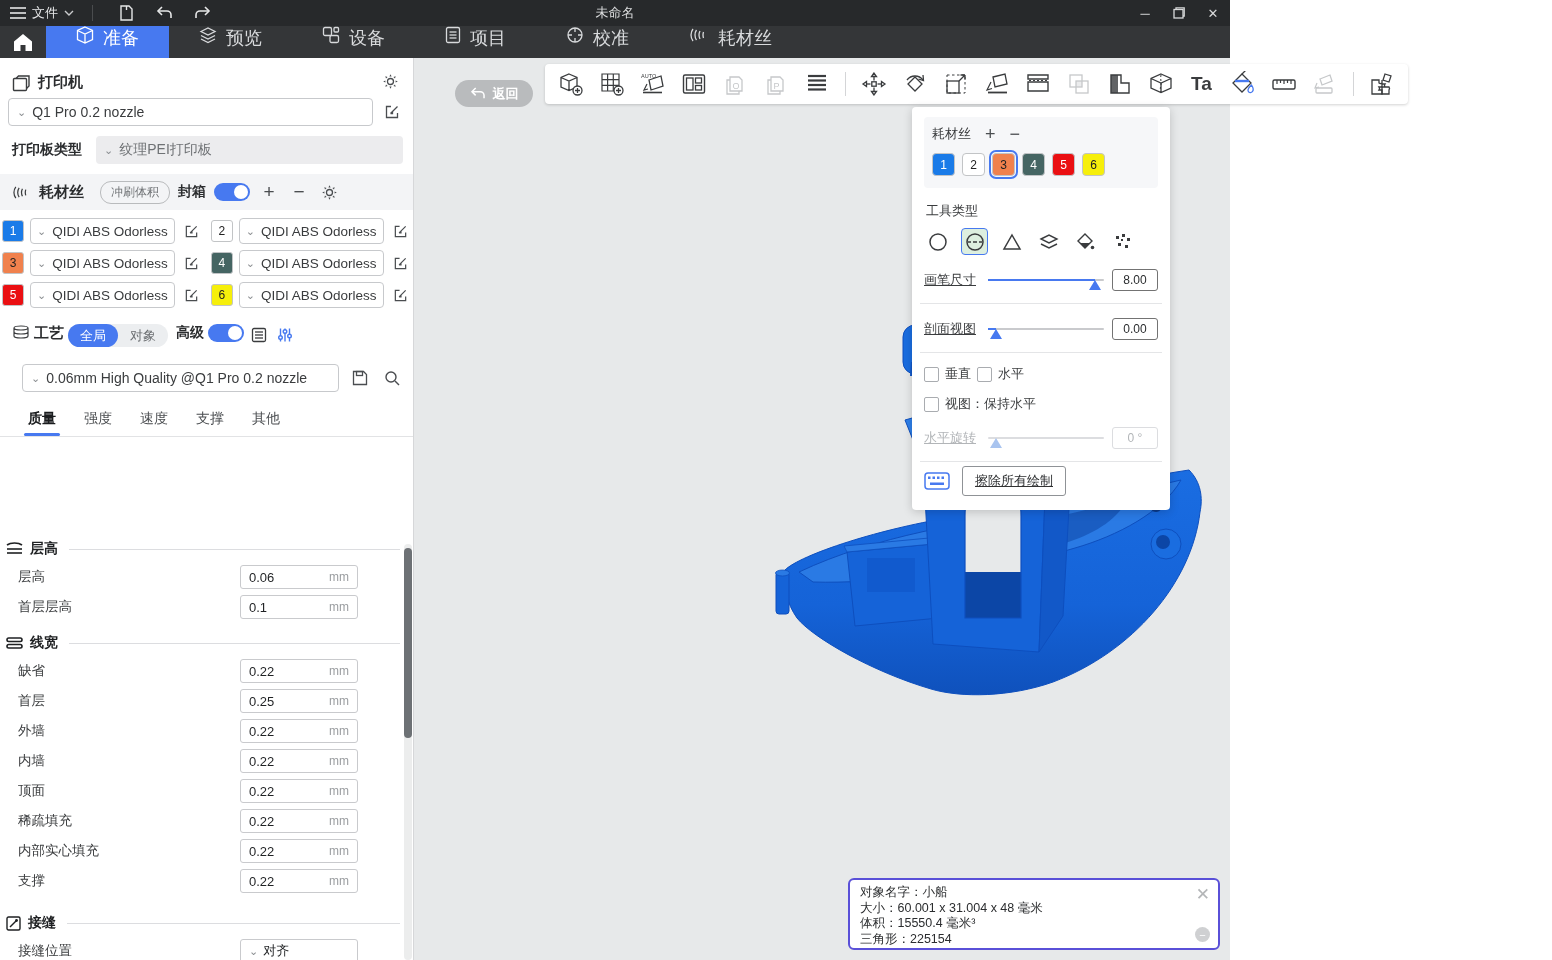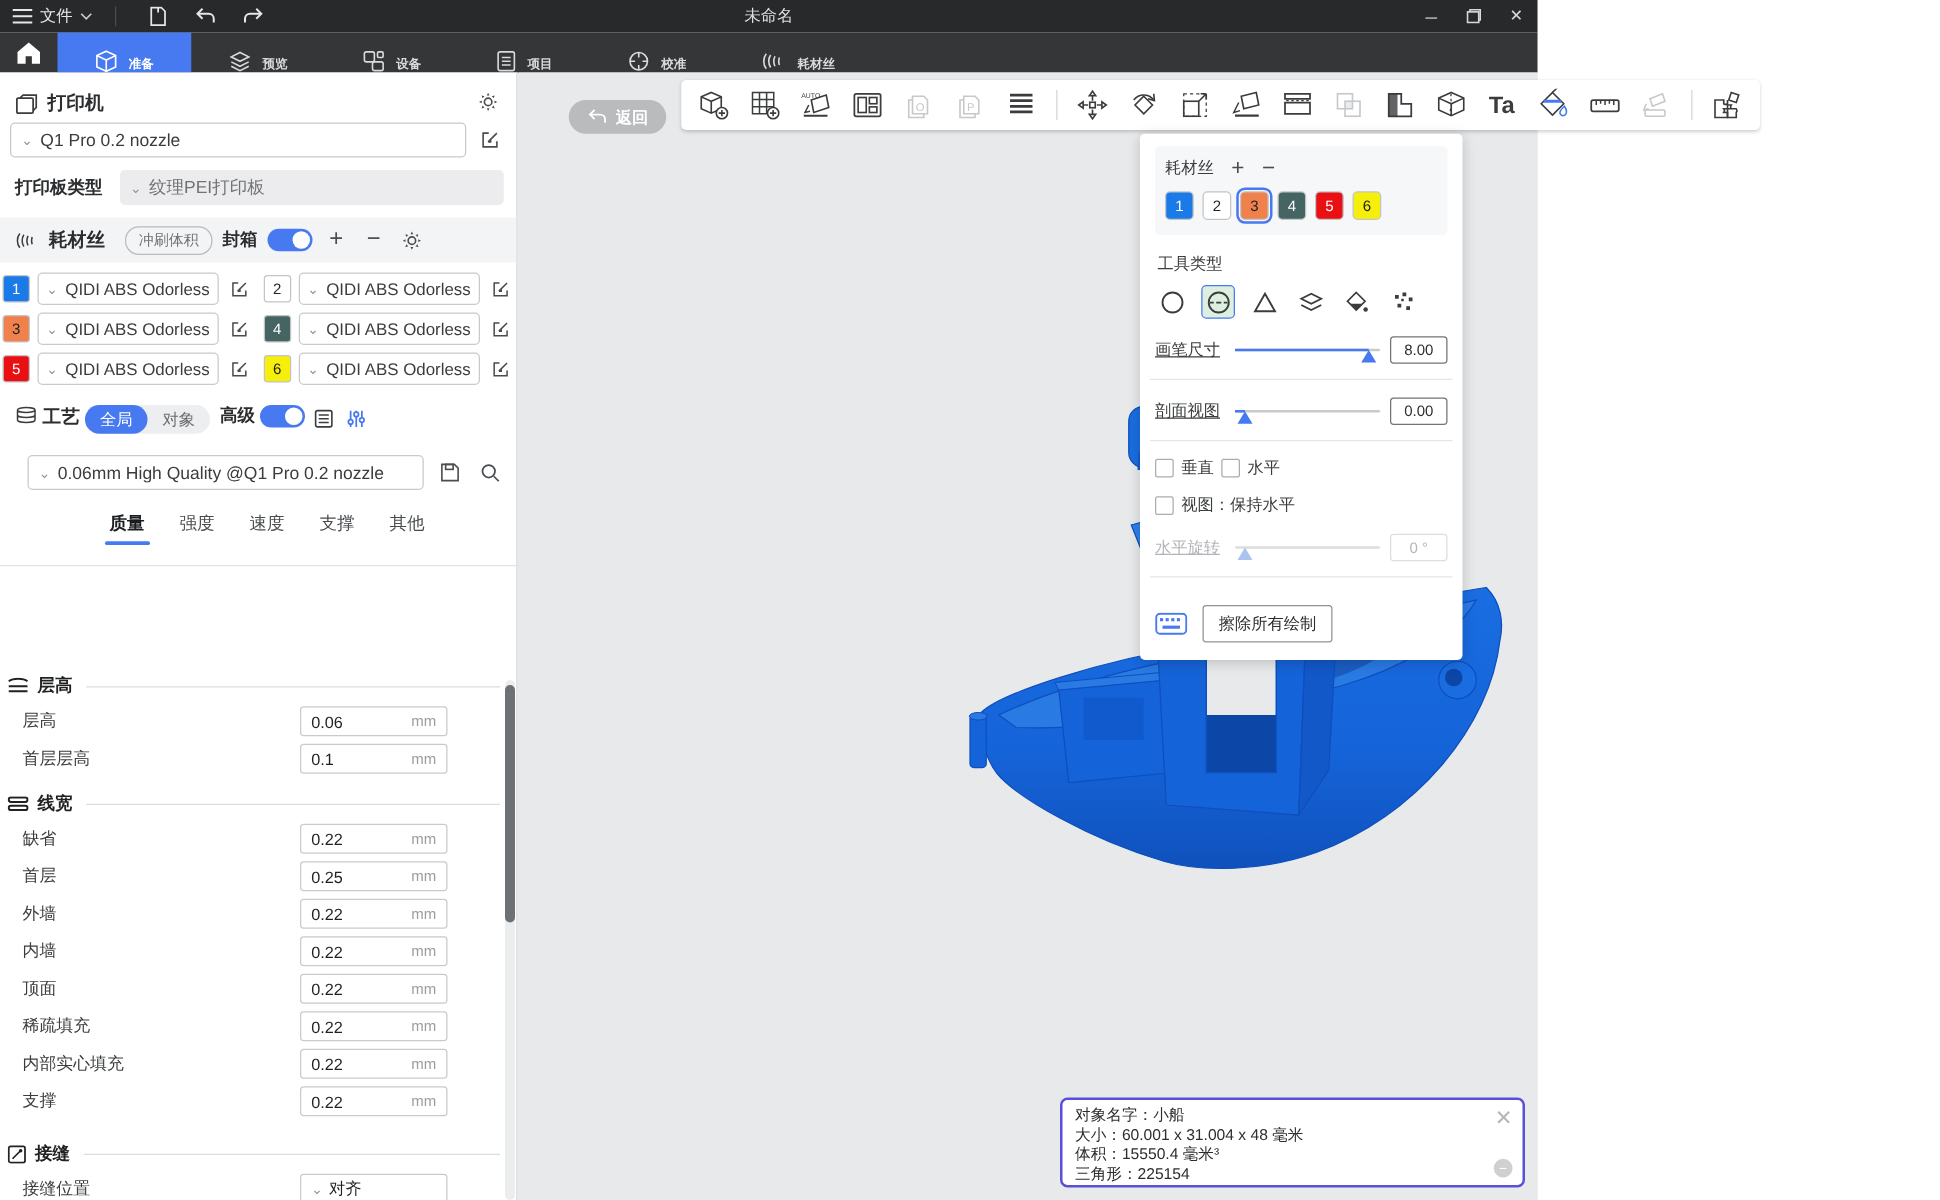--- a/index.html
+++ b/index.html
@@ -13,21 +13,21 @@
   .menu-file { display:flex; align-items:center; gap:6px; cursor:pointer; }
   .tb-sep { width:1px; height:16px; background:#4a4c4e; margin:0 10px; }
   .tb-ico { width:30px; height:22px; display:flex; align-items:center; justify-content:center; cursor:pointer; }
   .tb-title { position:absolute; left:0; right:0; text-align:center; font-size:13px; color:#dddedf; pointer-events:none; }
   .win-ctrls { margin-left:auto; display:flex; }
   .win-btn { width:34px; height:26px; display:flex; align-items:center; justify-content:center; color:#d8d9da; cursor:pointer; font-size:13px; }
 
   
   #tabbar { position:absolute; left:0; top:26px; width:100%; height:32px; background:#343638; display:flex; align-items:center; }
   .home-btn { width:46px; height:32px; display:flex; align-items:center; justify-content:center; cursor:pointer; }
-  .main-tab { height:32px; display:flex; align-items:flex-end; gap:9px; padding:0 30px; color:#d8dadc; font-size:10px; cursor:pointer;font-weight:bold; }
+  .main-tab { height:32px; display:flex; align-items:flex-start; gap:9px; padding:0 30px; color:#d8dadc; font-size:18px; cursor:pointer; }
   .main-tab.active { background:#4779f0; color:#fff; }
   .tab-actions { margin-left:auto; display:flex; gap:10px; padding-right:12px; }
   .split-btn { display:flex; gap:2px; }
   .sb-chev { width:28px; height:24px; background:#4779f0; border-radius:12px 0 0 12px; display:flex; align-items:center; justify-content:center; color:#fff; cursor:pointer; }
   .sb-main { height:24px; padding:0 18px; border-radius:0 12px 12px 0; display:flex; align-items:center; font-size:13px; font-weight:bold; cursor:pointer; }
   .sb-main.blue { background:#4779f0; color:#fff; }
   .sb-main.gray { background:#55585c; color:#9da1a5; }
 
   
   #leftpanel { position:absolute; left:0; top:58px; width:414px; height:902px; background:#fff; border-right:1px solid #d6d7d9; }
@@ -50,21 +50,21 @@
   .fil-item { display:flex; align-items:center; gap:6px; }
   .fil-swatch { width:22px; height:22px; border-radius:3px; border:1px solid #c2c4c6; display:flex; align-items:center; justify-content:center; font-size:12px; cursor:pointer; flex:none; }
   .fil-item .select { flex:1; height:26px; font-size:13.5px; padding:0 6px; min-width:0; white-space:nowrap; overflow:hidden; }
   .proc-head { display:flex; gap:4px; height:36px; padding:0 12px; font-size:15px; font-weight:bold; color:#2b2d2f; margin-top:6px; }
   .scope-pill { display:flex; align-items:center; background:#eceef0; border-radius:12px; height:23px; font-size:13px; font-weight:normal; cursor:pointer; }
   .scope-pill .seg { padding:0 12px; line-height:23px; color:#6a6d70; border-radius:12px; }
   .scope-pill .seg.on { background:#4779f0; color:#fff; }
   .adv-lbl { font-size:14px; font-weight:bold; color:#2b2d2f; }
   .preset-row { display:flex; align-items:center; gap:10px; padding:4px 10px 2px 22px; }
   .preset-row .select { flex:1; font-size:14px; }
-  .ptabs { display:flex; gap:0; padding:10px 0 16px 14px; border-bottom:1px solid #e2e3e5;justify-content:center; }
+  .ptabs { display:flex; gap:0; padding:10px 0 0 14px; border-bottom:1px solid #e2e3e5; }
   .ptab { padding:6px 14px 8px; font-size:14px; color:#4a4d50; cursor:pointer; position:relative; }
   .ptab.active { color:#1a1c1e; font-weight:bold; }
   .ptab.active::after { content:""; position:absolute; left:10px; right:10px; bottom:0; height:3px; border-radius:2px; background:#4779f0; }
 
   .params { position:absolute; left:0; top:470px; bottom:0; width:414px; overflow:hidden; }
   .params-track { position:absolute; right:2px; top:16px; bottom:0; width:8px; background:#eceded; border-radius:4px; }
   .params-thumb { position:absolute; right:2px; top:20px; width:8px; height:190px; background:#6d7175; border-radius:4px; }
   .psec { display:flex; align-items:center; gap:7px; padding:12px 14px 4px 6px; }
   .psec .stitle { font-size:14px; font-weight:bold; color:#1f2123; white-space:nowrap; }
   .psec .sline { flex:1; height:1px; background:#dcdde0; margin-left:4px; }
@@ -103,21 +103,21 @@
   .sl-fill { position:absolute; left:0; top:0; height:2px; background:#4779f0; }
   .sl-thumb { position:absolute; top:1px; width:0; height:0; border-left:6px solid transparent; border-right:6px solid transparent; border-bottom:10px solid #4779f0; transform:translateX(-6px); }
   .sl-box { width:46px; height:22px; border:1px solid #737373; border-radius:3px; font-size:12px; color:#2b2d2f; display:flex; align-items:center; justify-content:center; background:#fff; }
   .pp-hr { height:1px; background:#e4e5e7; margin:12px -4px 0; }
   .pp-cbrow { display:flex; align-items:center; gap:6px; margin-top:12px; font-size:13px; color:#3a3c3e; }
   .cb { width:15px; height:15px; border:1px solid #a9acb0; border-radius:2px; background:#fff; cursor:pointer; flex:none; }
   .pp-sliderrow.disabled .sl-lbl { color:#b2b5b8; }
   .pp-sliderrow.disabled .sl-track { background:#dcdde0; }
   .pp-sliderrow.disabled .sl-thumb { border-bottom-color:#a9c4ef; }
   .pp-sliderrow.disabled .sl-box { border-color:#dcdde0; color:#b2b5b8; }
-  .pp-bottom { display:flex; align-items:center; gap:12px; margin-top:22px; }
+  .pp-bottom { display:flex; align-items:center; gap:12px; margin-top:4px;text-decoration:underline; }
   .erase-btn { border:1px solid #8f9296; border-radius:3px; background:#fff; font-size:13px; color:#2b2d2f; padding:5px 12px; cursor:pointer; }
 
   
   #infobox { position:absolute; right:10px; bottom:10px; width:372px; height:72px; background:#fff; border:2px solid #5a50d8; border-radius:6px; padding:5px 10px; }
   #infobox .line { font-size:12.5px; color:#2b2d2f; line-height:15.5px; white-space:nowrap; }
   .info-close { position:absolute; right:8px; top:6px; color:#b4b6b8; font-size:17px; cursor:pointer; line-height:1; }
   .info-min { position:absolute; right:8px; bottom:6px; width:15px; height:15px; border-radius:50%; background:#cfd0d2; color:#fff; display:flex; align-items:center; justify-content:center; font-size:11px; cursor:pointer; }
 
   svg { display:block; }
 </style>

